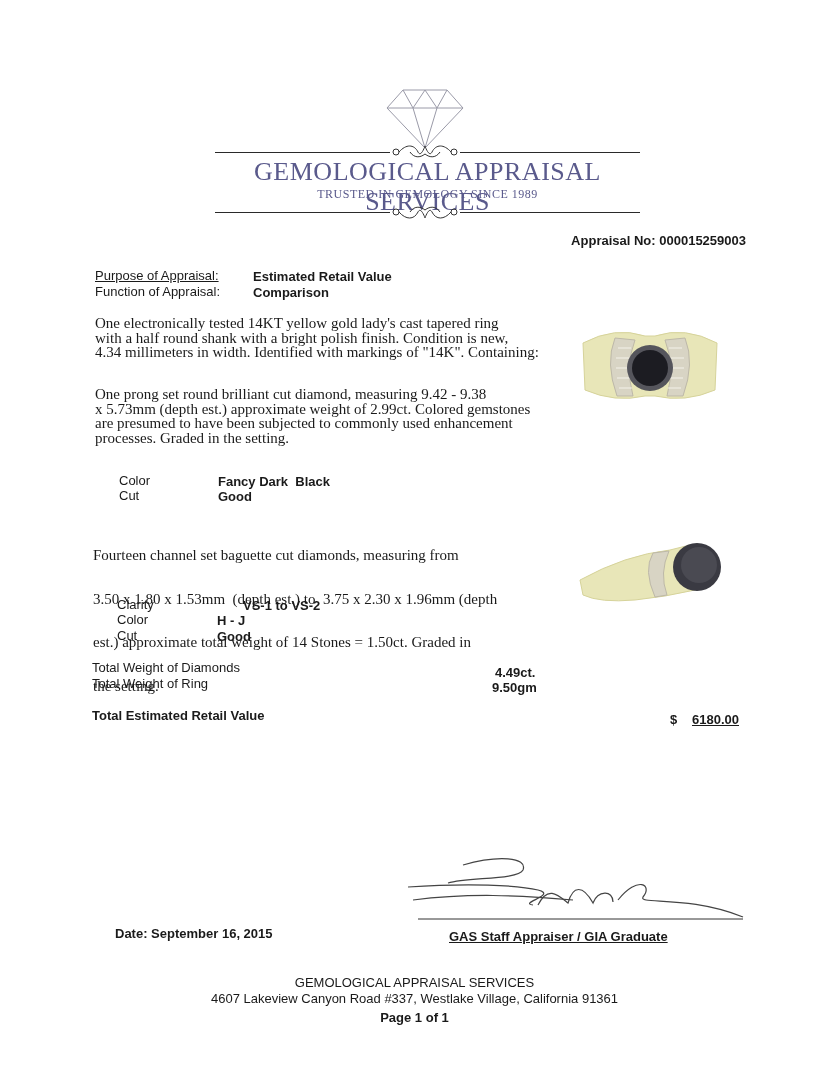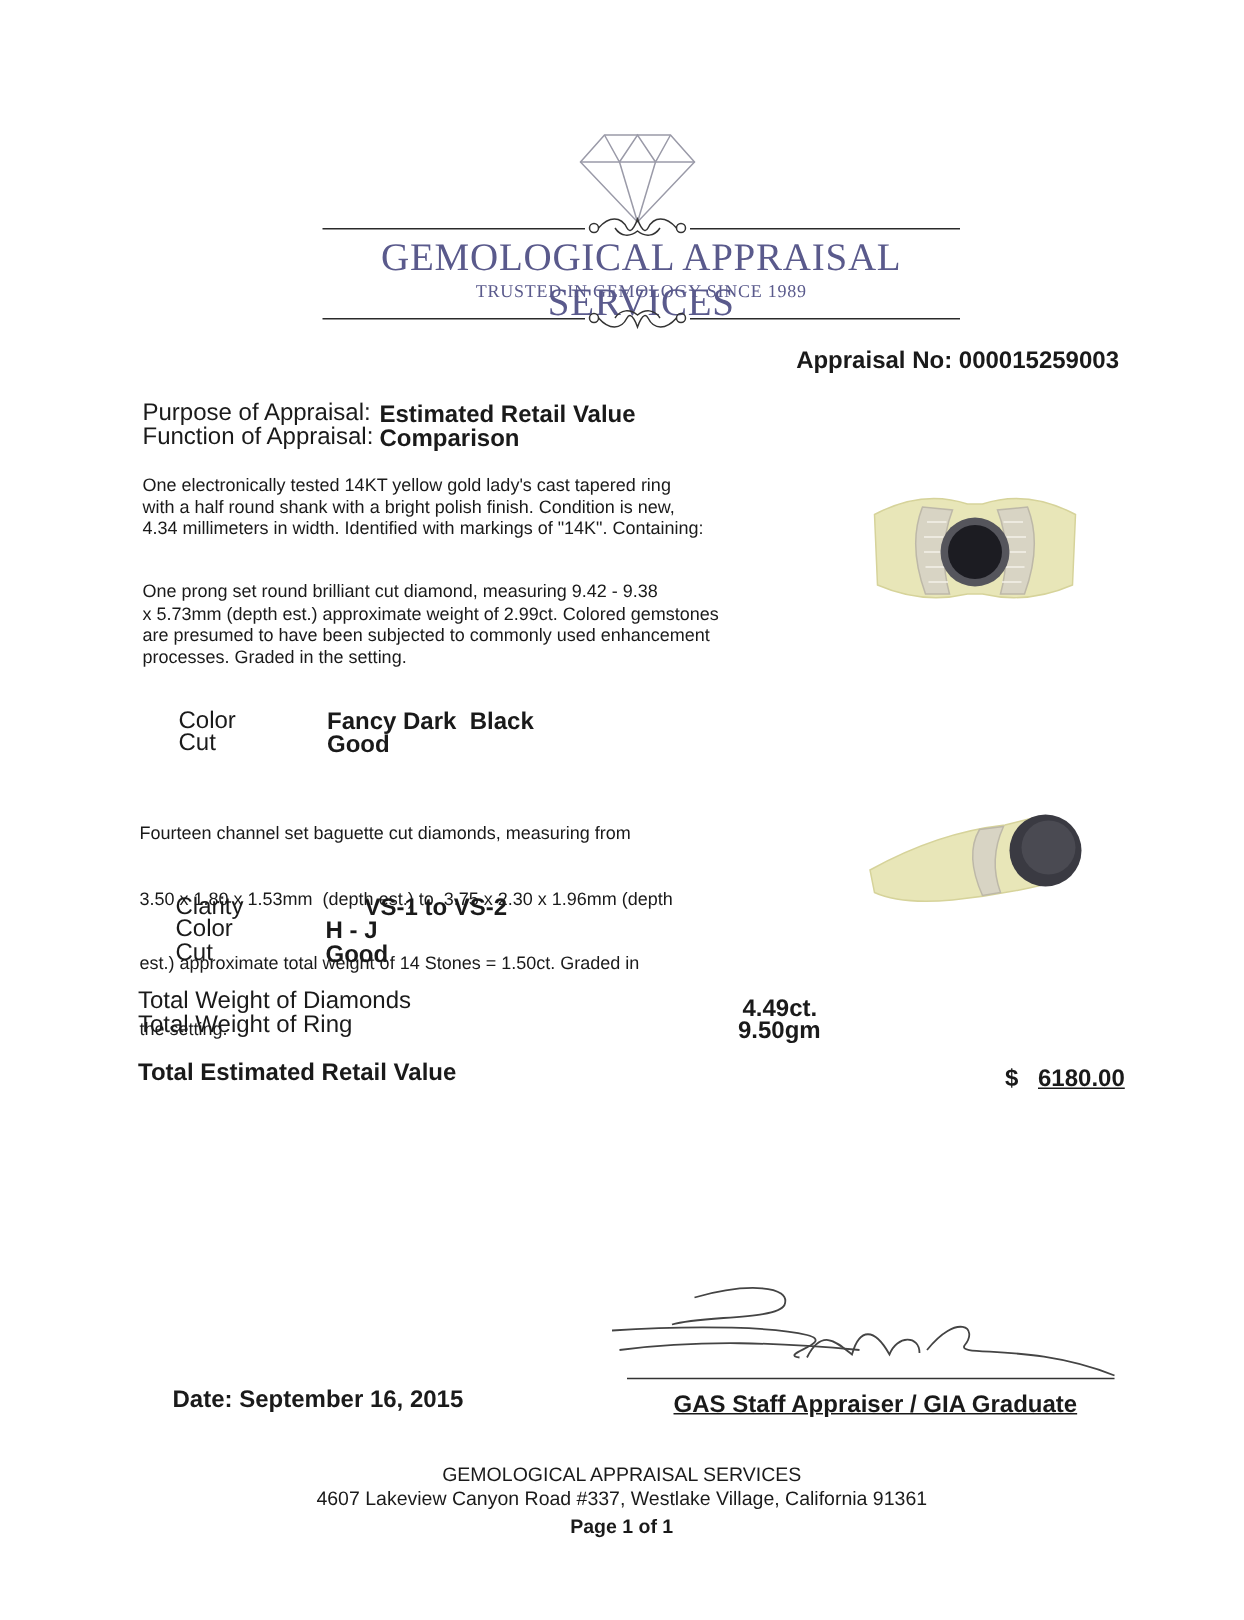--- a/index.html
+++ b/index.html
@@ -1,22 +1,22 @@
 <!DOCTYPE html>
 <html><head>
 <meta charset="utf-8">
 <style>
   html, body { margin: 0; padding: 0; background: #ffffff; }
   body { width: 829px; height: 1080px; position: relative; overflow: hidden;
          font-family: "Liberation Sans", sans-serif; color: #1a1a1a; }
   .abs { position: absolute; }
   .logo-title { font-family: "Liberation Serif", serif; color: #5a5a8c; letter-spacing: 0.5px; }
-  .t13 { font-size: 16px; line-height: 15px; }
+  .t13 { font-size: 13px; line-height: 15px; }
   .b { font-weight: bold; }
-  .para { font-size: 12px; line-height: 14.5px; width: 460px; }
+  .para { font-size: 15px; line-height: 14.5px; width: 460px; font-family: Liberation Serif, serif; }
   .rule { position: absolute; height: 1px; background: #2a2a2a; }
 </style>
 </head>
 <body>
 
 <div>
   <svg class="abs" style="left:385px;top:88px;" width="80" height="62" viewBox="0 0 80 62">
     <g fill="none" stroke="#9a9aa8" stroke-width="1">
       <polygon points="18,2 62,2 78,20 40,60 2,20"></polygon>
       <line x1="2" y1="20" x2="78" y2="20"></line>
@@ -44,21 +44,21 @@
       <circle cx="8" cy="10" r="3"></circle>
         <circle cx="66" cy="10" r="3"></circle>
       <path d="M11,10 C18,18 26,18 30,10 C33,4 37,16 37,16 C37,16 41,4 44,10 C48,18 56,18 63,10"></path>
       <path d="M22,10 C26,4 32,4 37,8 C42,4 48,4 52,10"></path>
     </g>
   </svg>
 </div>
 
 <div class="abs t13 b" style="left:520px;top:233px;width:226px;text-align:right;">Appraisal No: 000015259003</div>
 
-<div class="abs t13" style="left:95px;top:268px;">Purpose of Appraisal:</div>
+<div class="abs t13" style="left:95px;top:268px;text-decoration:underline;">Purpose of Appraisal:</div>
 <div class="abs t13 b" style="left:253px;top:269px;">Estimated Retail Value</div>
 <div class="abs t13" style="left:95px;top:284px;">Function of Appraisal:</div>
 <div class="abs t13 b" style="left:253px;top:285px;">Comparison</div>
 
 <div class="abs para" style="left:95px;top:316px;">
   <div>One electronically tested 14KT yellow gold lady's cast tapered ring</div>
   <div>with a half round shank with a bright polish finish. Condition is new,</div>
   <div>4.34 millimeters in width. Identified with markings of "14K".  Containing:</div>
 </div>
 

